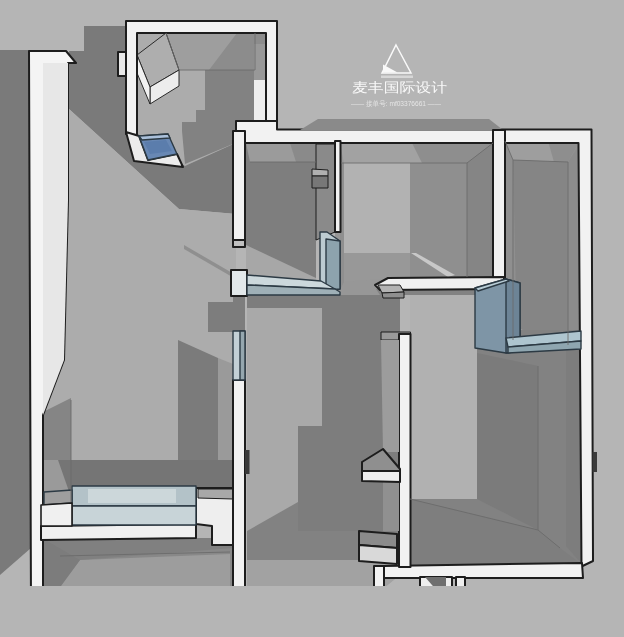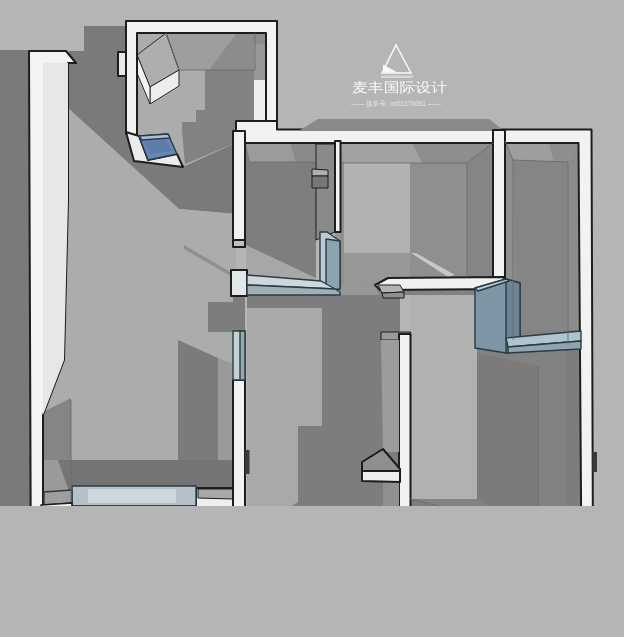--- a/index.html
+++ b/index.html
@@ -1,16 +1,16 @@
 <!DOCTYPE html>
 <html><head>
 <meta charset="utf-8">
 <style>
   html,body{margin:0;padding:0;background:#b5b5b5;}
-  #c{position:relative;width:624px;height:506px;overflow:hidden;font-family:"Liberation Sans",sans-serif;}
+  #c{position:relative;width:624px;height:586px;overflow:hidden;font-family:"Liberation Sans",sans-serif;}
   svg{display:block;}
 </style>
 </head>
 <body>
 <div id="c">
 <svg width="624" height="637" viewBox="0 0 624 637" xmlns="http://www.w3.org/2000/svg">
 <rect x="0" y="0" width="624" height="637" fill="#b5b5b5"></rect>
 
 <polygon points="0,50 31,50 31,548 0,575" fill="#7a7a7a"></polygon>
 

